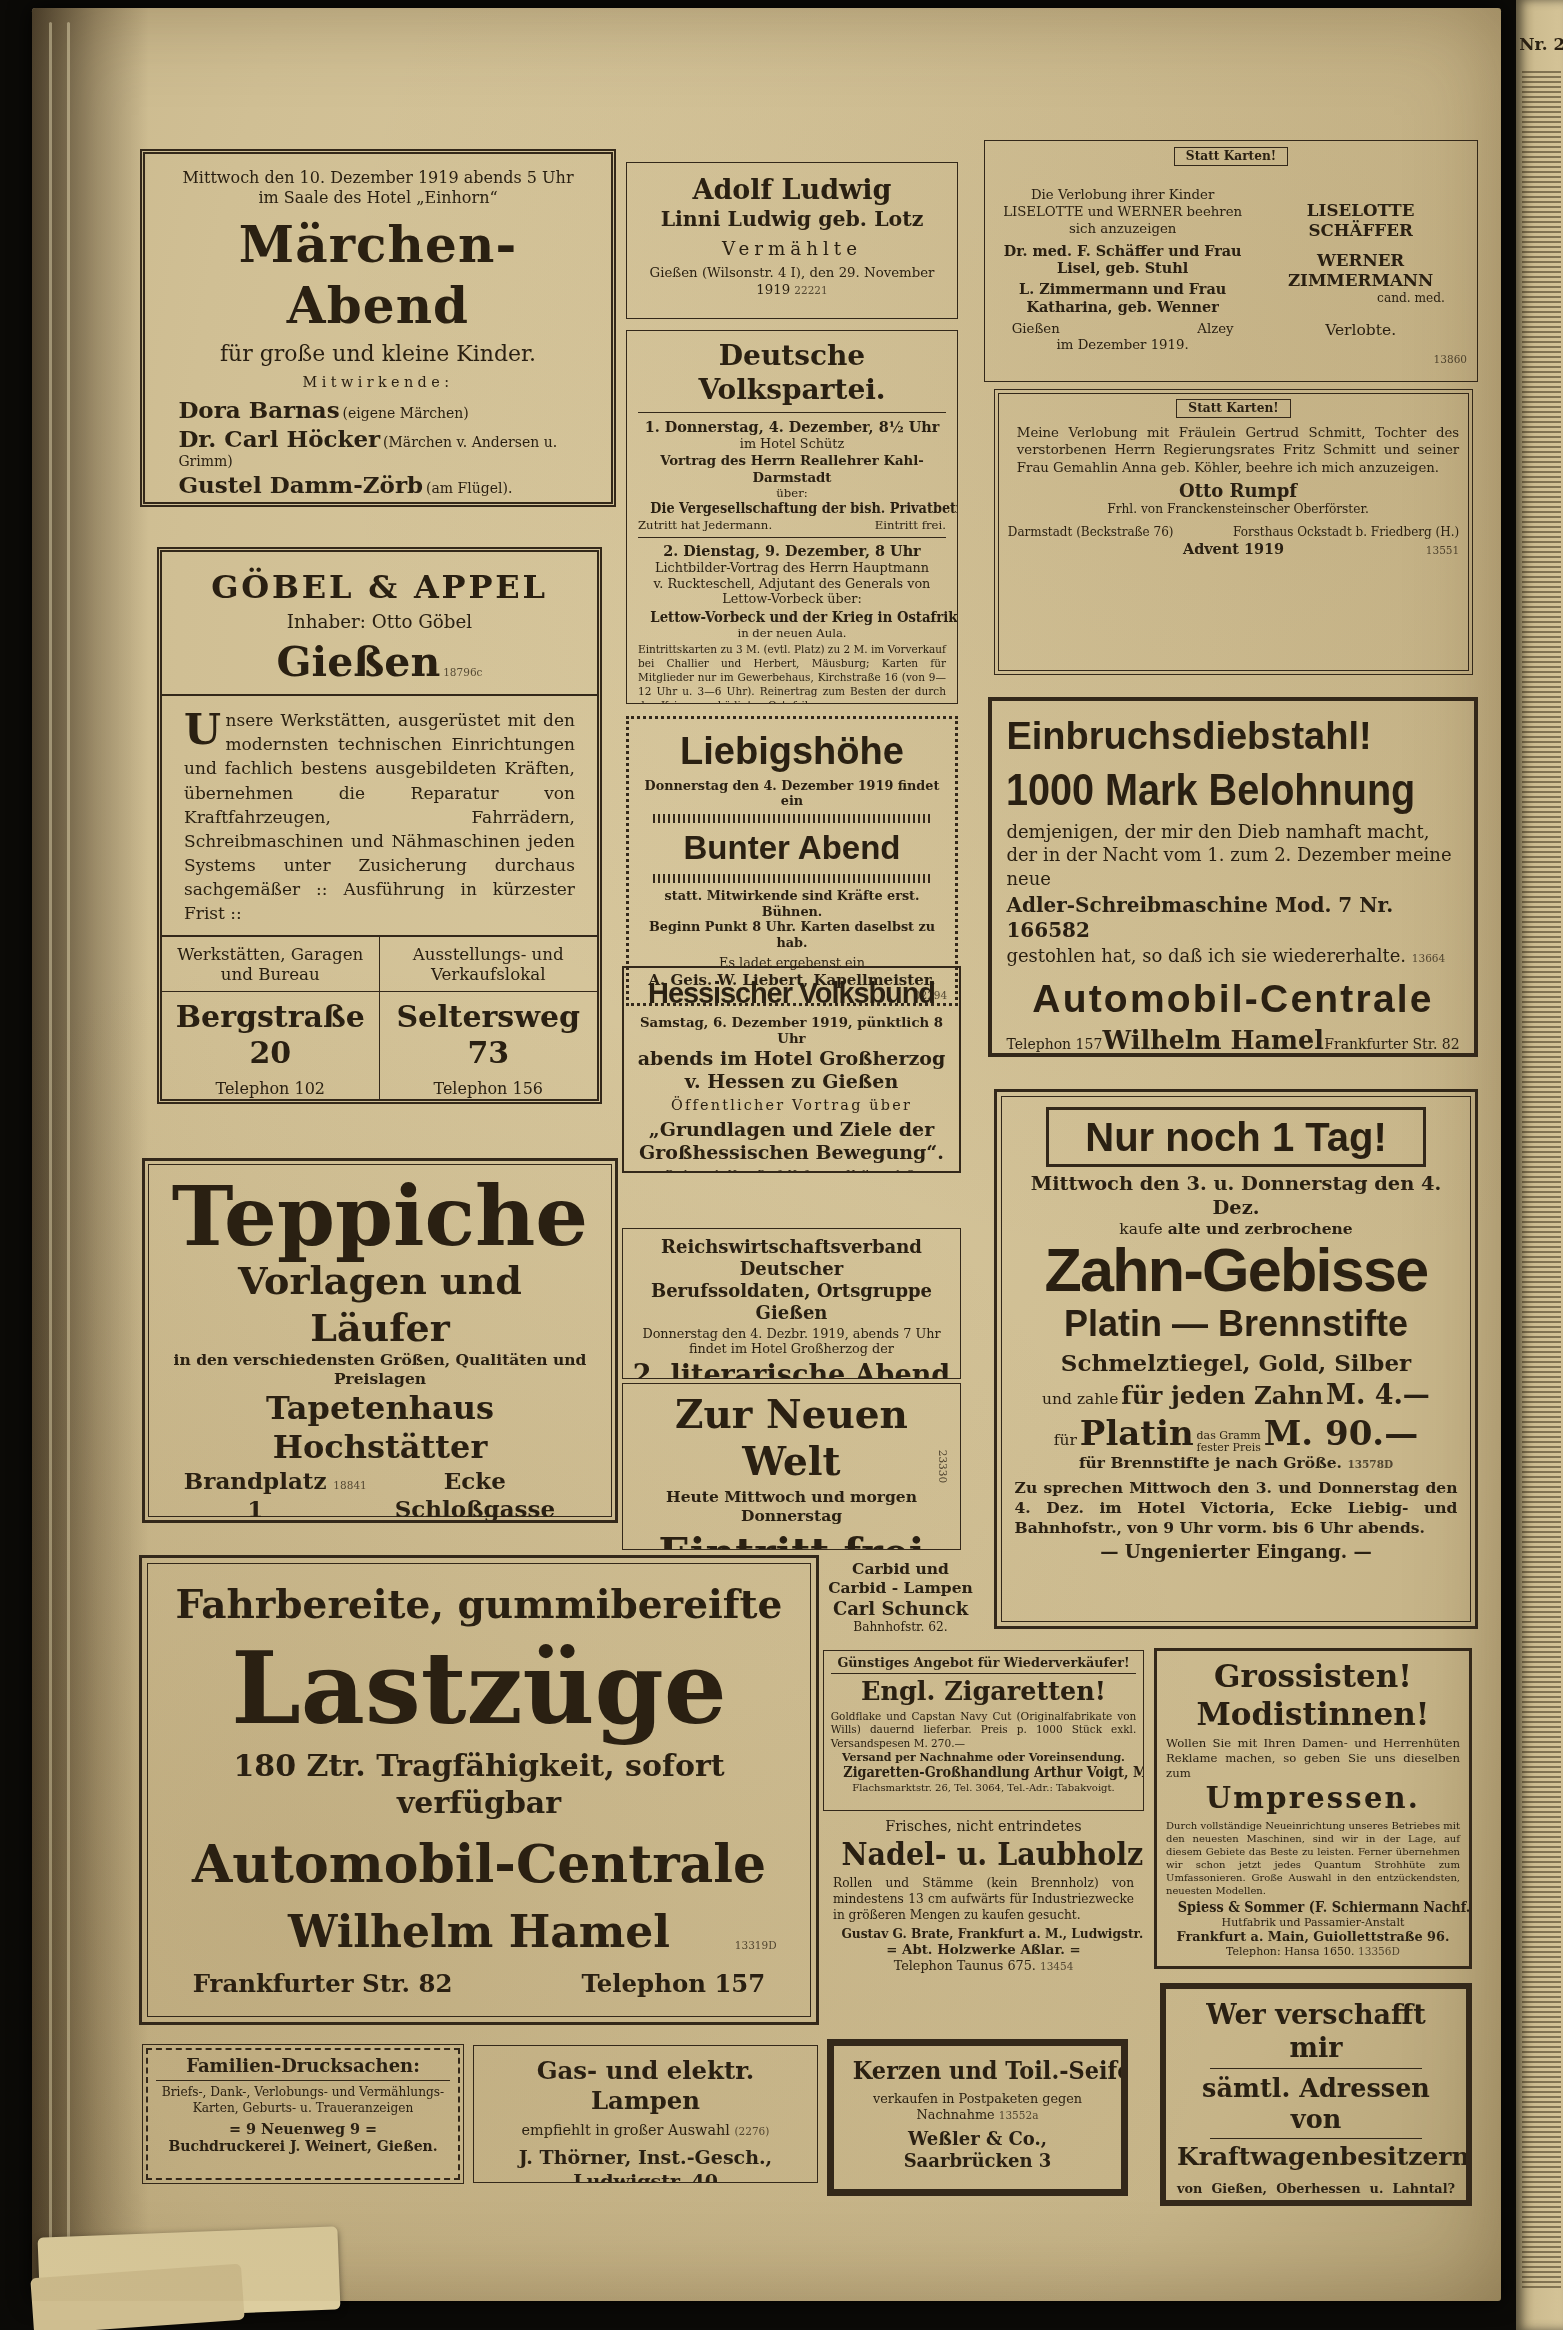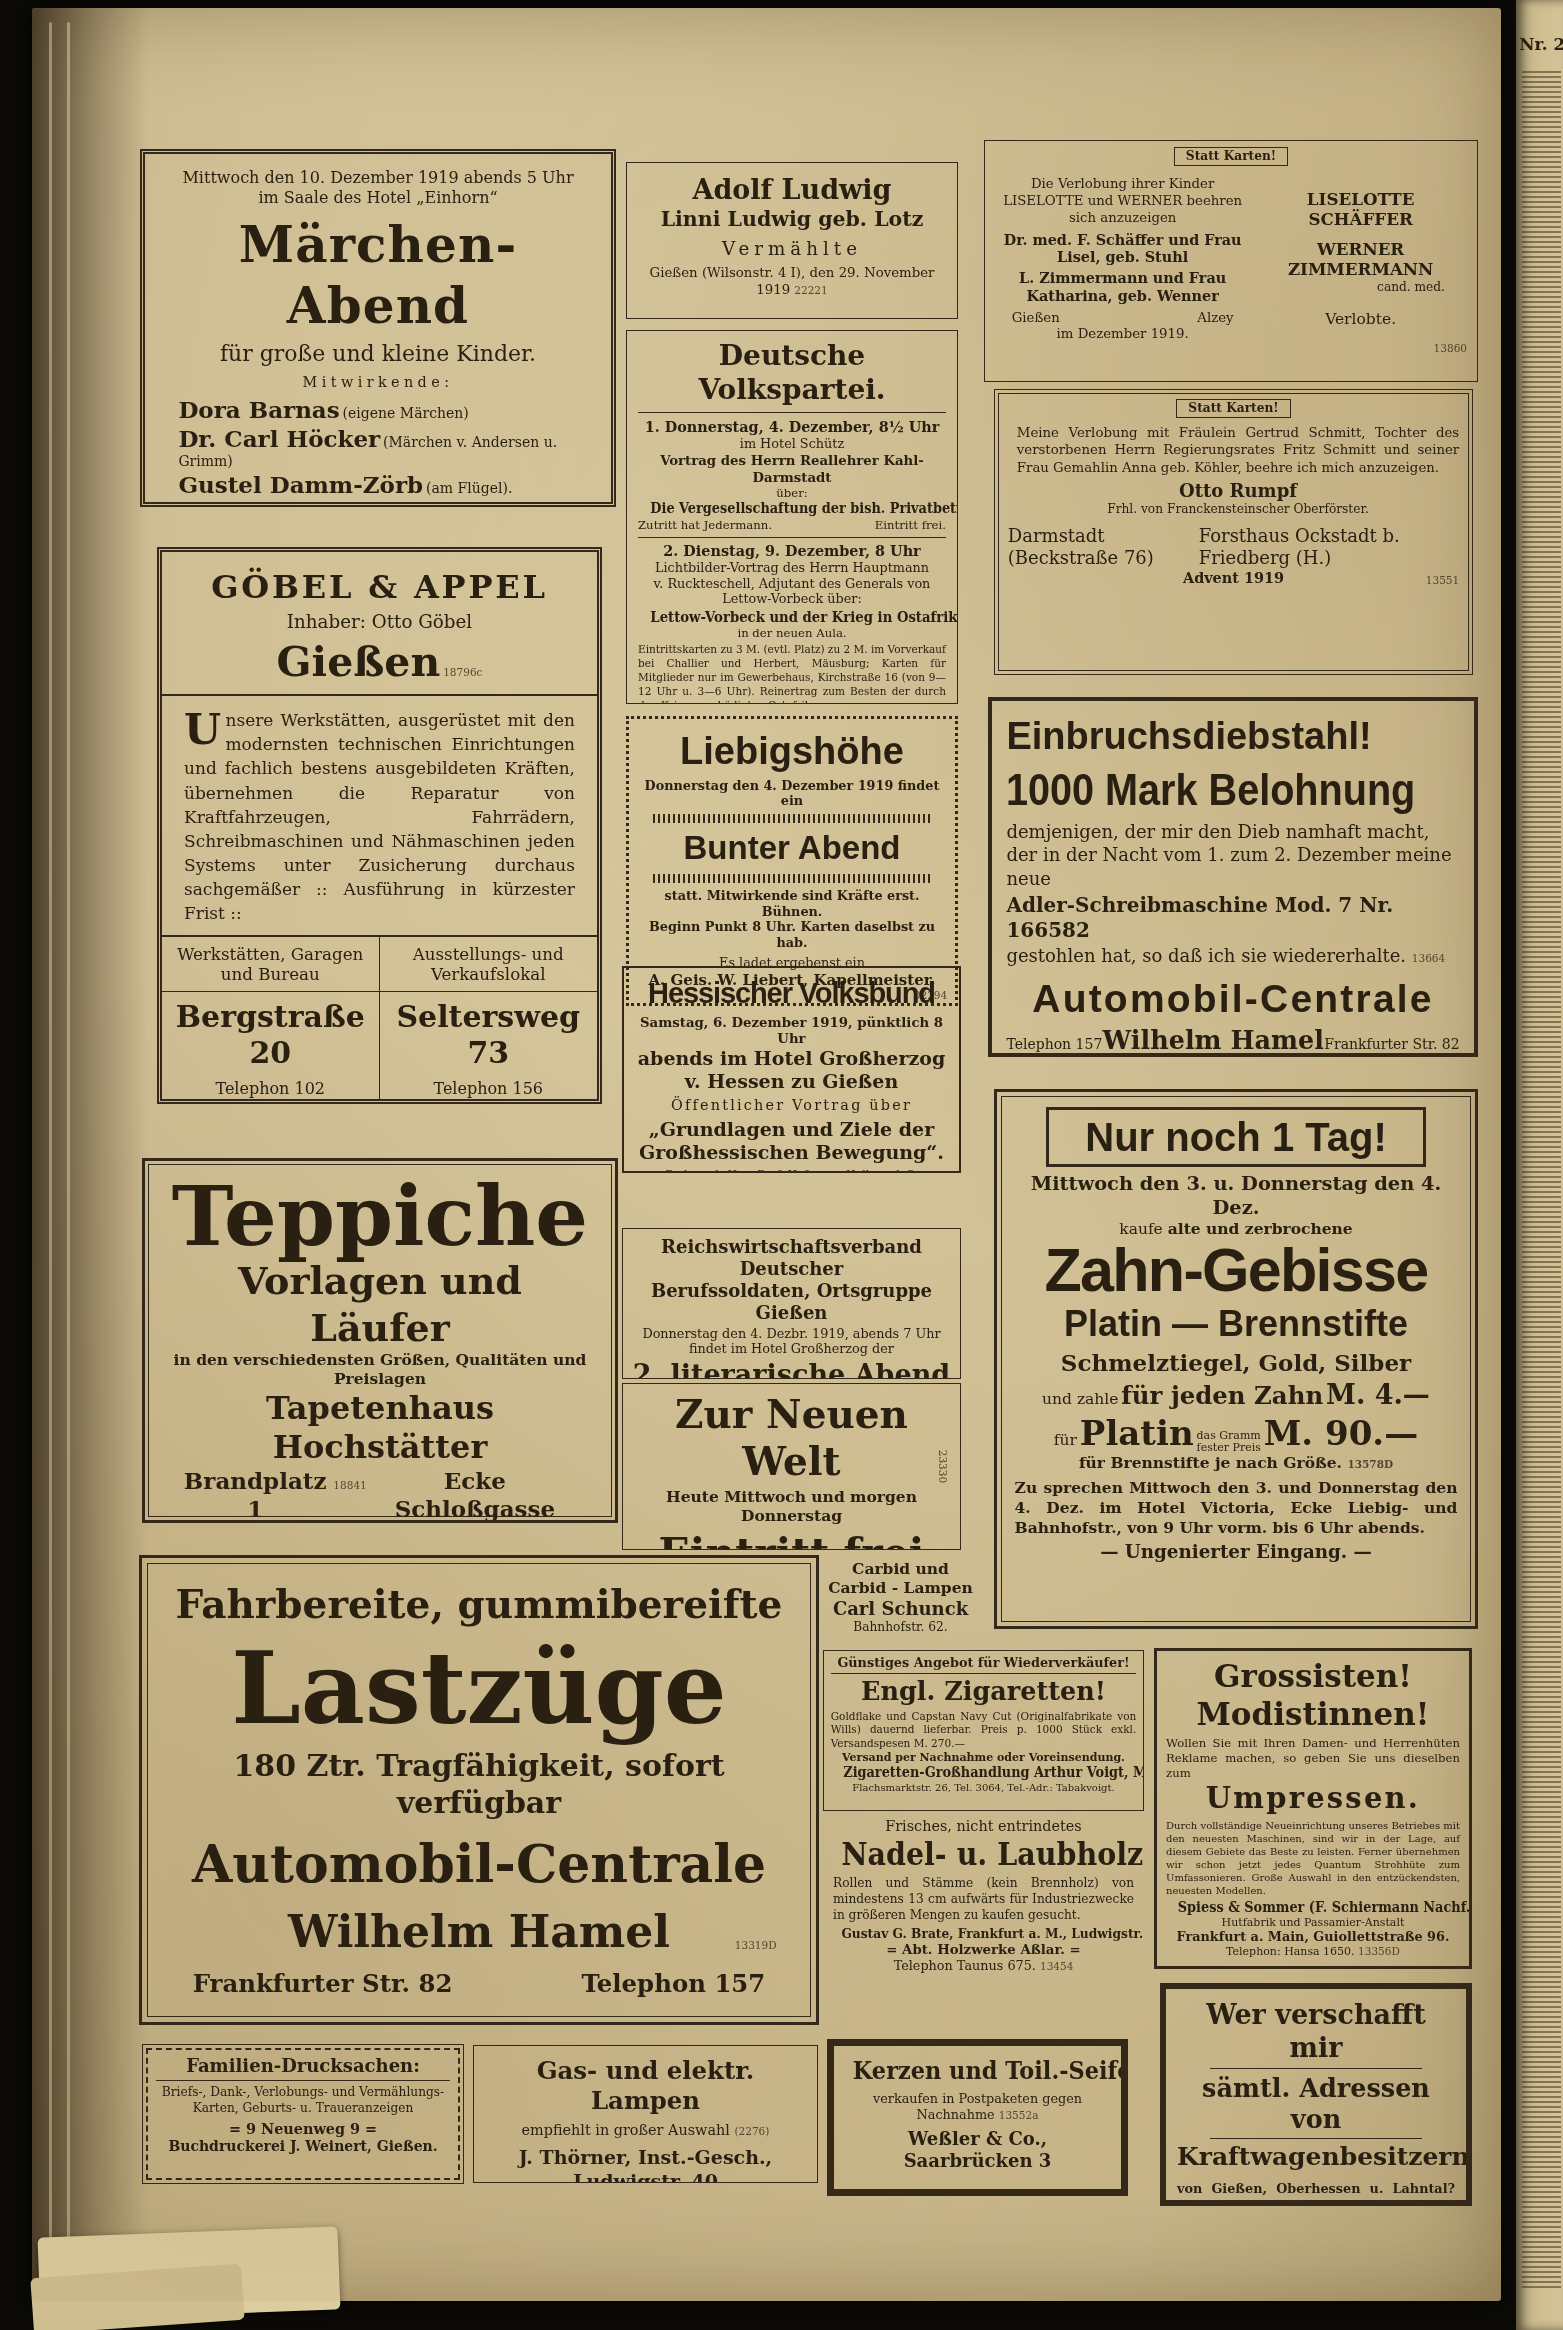--- a/index.html
+++ b/index.html
@@ -256,21 +256,21 @@
     <div class="b cond" style="font-size:24.4px">Kerzen und Toil.-Seife</div>
     <div style="font-size:12.8px;margin:5.6px 0">
       <span>verkaufen in Postpaketen gegen Nachnahme</span>
       <span class="code">13552a</span>
     </div>
     <div class="b" style="font-size:18px">Weßler &amp; Co., Saarbrücken 3</div>
   </section>
 
   <section class="bx" style="left:984px;top:140px;width:494px;height:242px;border:1.7px solid #33281a;padding:5.6px 10px">
     <div class="c"><span class="label" style="font-size:12.2px">Statt Karten!</span></div>
-    <div style="display:flex;gap:4px;margin-top:9px">
+    <div style="display:flex;gap:4px;margin-top:20px">
       <div style="flex:1.2" class="c">
         <div style="font-size:13.3px;line-height:1.3">Die Verlobung ihrer Kinder LISELOTTE und WERNER beehren sich anzuzeigen</div>
         <div class="b" style="font-size:14.4px;margin-top:4.4px">Dr. med. F. Schäffer und Frau Lisel, geb. Stuhl</div>
         <div class="b" style="font-size:14.4px;margin-top:3.3px">L. Zimmermann und Frau Katharina, geb. Wenner</div>
         <div class="flexr" style="font-size:13.3px;margin-top:5.6px;padding:0 16.7px">
           <span>Gießen</span>
           <span>Alzey</span>
         </div>
         <div style="font-size:13.3px">im Dezember 1919.</div>
       </div>
@@ -287,21 +287,21 @@
   <section class="bx" style="left:994px;top:389px;width:479px;height:286px;border:1.7px solid #33281a;padding:2.8px">
     <div style="height:100%;border:1.1px solid #33281a;padding:5.6px 9px">
       <div class="c"><span class="label" style="font-size:12.2px">Statt Karten!</span></div>
       <div style="display:flex;margin-top:5.6px">
         <div style="flex:1;padding-left:9px">
           <p class="j" style="font-size:13.3px;line-height:1.3">Meine Verlobung mit Fräulein Gertrud Schmitt, Tochter des verstorbenen Herrn Regierungsrates Fritz Schmitt und seiner Frau Gemahlin Anna geb. Köhler, beehre ich mich anzuzeigen.</p>
           <div class="c b" style="font-size:18px;margin-top:4.4px">Otto Rumpf</div>
           <div class="c" style="font-size:12.2px">Frhl. von Franckensteinscher Oberförster.</div>
         </div>
       </div>
-      <div class="flexr" style="font-size:18px;margin-top:7.8px">
+      <div class="flexr" style="font-size:12px;margin-top:7.8px">
         <span>Darmstadt (Beckstraße 76)</span>
         <span>Forsthaus Ockstadt b. Friedberg (H.)</span>
       </div>
       <div class="c" style="position:relative">
         <span class="b" style="font-size:14.4px">Advent 1919</span>
         <span class="code" style="position:absolute;right:0;bottom:0">13551</span>
       </div>
     </div>
   </section>
 

